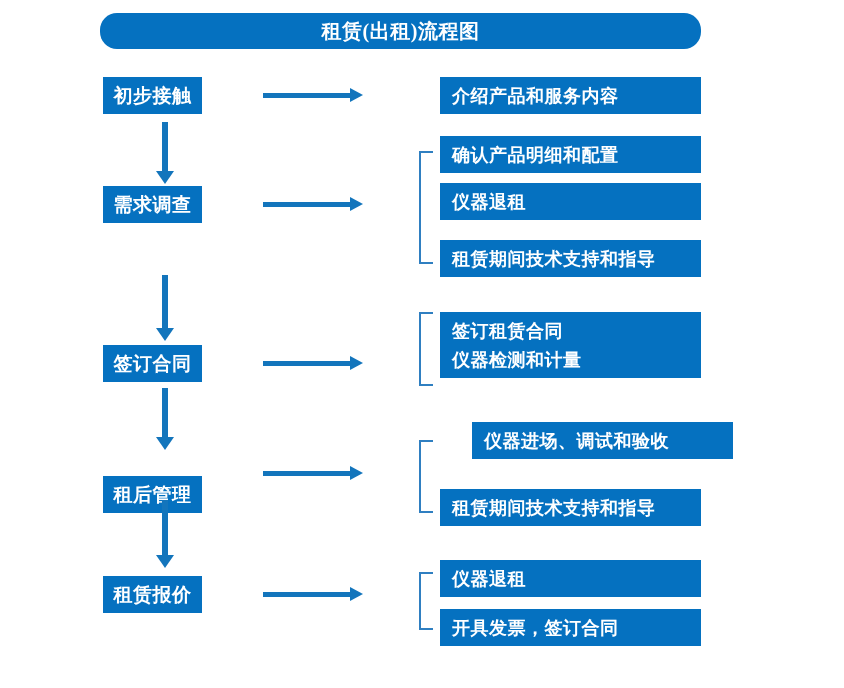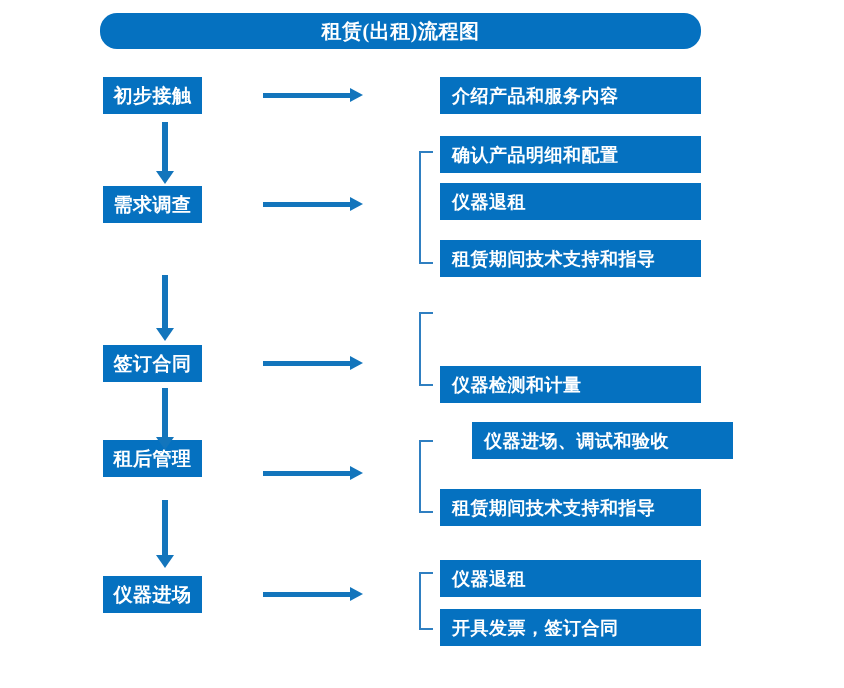--- a/index.html
+++ b/index.html
@@ -117,23 +117,23 @@
 <div id="canvas">
 
   <div class="box title-bar">租赁(出租)流程图</div>
 
   <div class="box stage-box" style="top:77px;">初步接触</div>
 
   <div class="box stage-box" style="top:345px;">签订合同</div>
 
   <div class="box stage-box" style="top:186px;">需求调查</div>
 
-  <div class="box stage-box" style="top:440px;">租后管理</div>
+  <div class="box stage-box" style="top:476px;">租后管理</div>
 
-  <div class="box stage-box" style="top:576px;">仪器进场</div>
+  <div class="box stage-box" style="top:576px;">租赁报价</div>
 
   <div class="v-arrow" style="top:122px; height:62px;">
     <div class="shaft" style="height:49px;"></div>
     <div class="head"></div>
   </div>
 
   <div class="v-arrow" style="top:275px; height:66px;">
     <div class="shaft" style="height:53px;"></div>
     <div class="head"></div>
   </div>
@@ -175,22 +175,23 @@
   <div class="bracket" style="top:572px; height:58px;"></div>
 
   <div class="box detail-box" style="top:77px;">介绍产品和服务内容</div>
 
   <div class="box detail-box" style="top:136px;">确认产品明细和配置</div>
 
   <div class="box detail-box" style="top:183px;">仪器退租</div>
 
   <div class="box detail-box" style="top:240px;">租赁期间技术支持和指导</div>
 
+  <div class="box detail-box" style="top:312px;">签订租赁合同</div>
 
-  <div class="box detail-box" style="top:366px;">仪器检测和计量</div>
+  <div class="box detail-box" style="top:341px;">仪器检测和计量</div>
 
   <div class="box detail-box" style="top:422px;margin-left:32px;">仪器进场、调试和验收</div>
 
   <div class="box detail-box" style="top:560px;">仪器退租</div>
 
   <div class="box detail-box" style="top:489px;">租赁期间技术支持和指导</div>
 
   <div class="box detail-box" style="top:609px;">开具发票，签订合同</div>
 
 </div>

